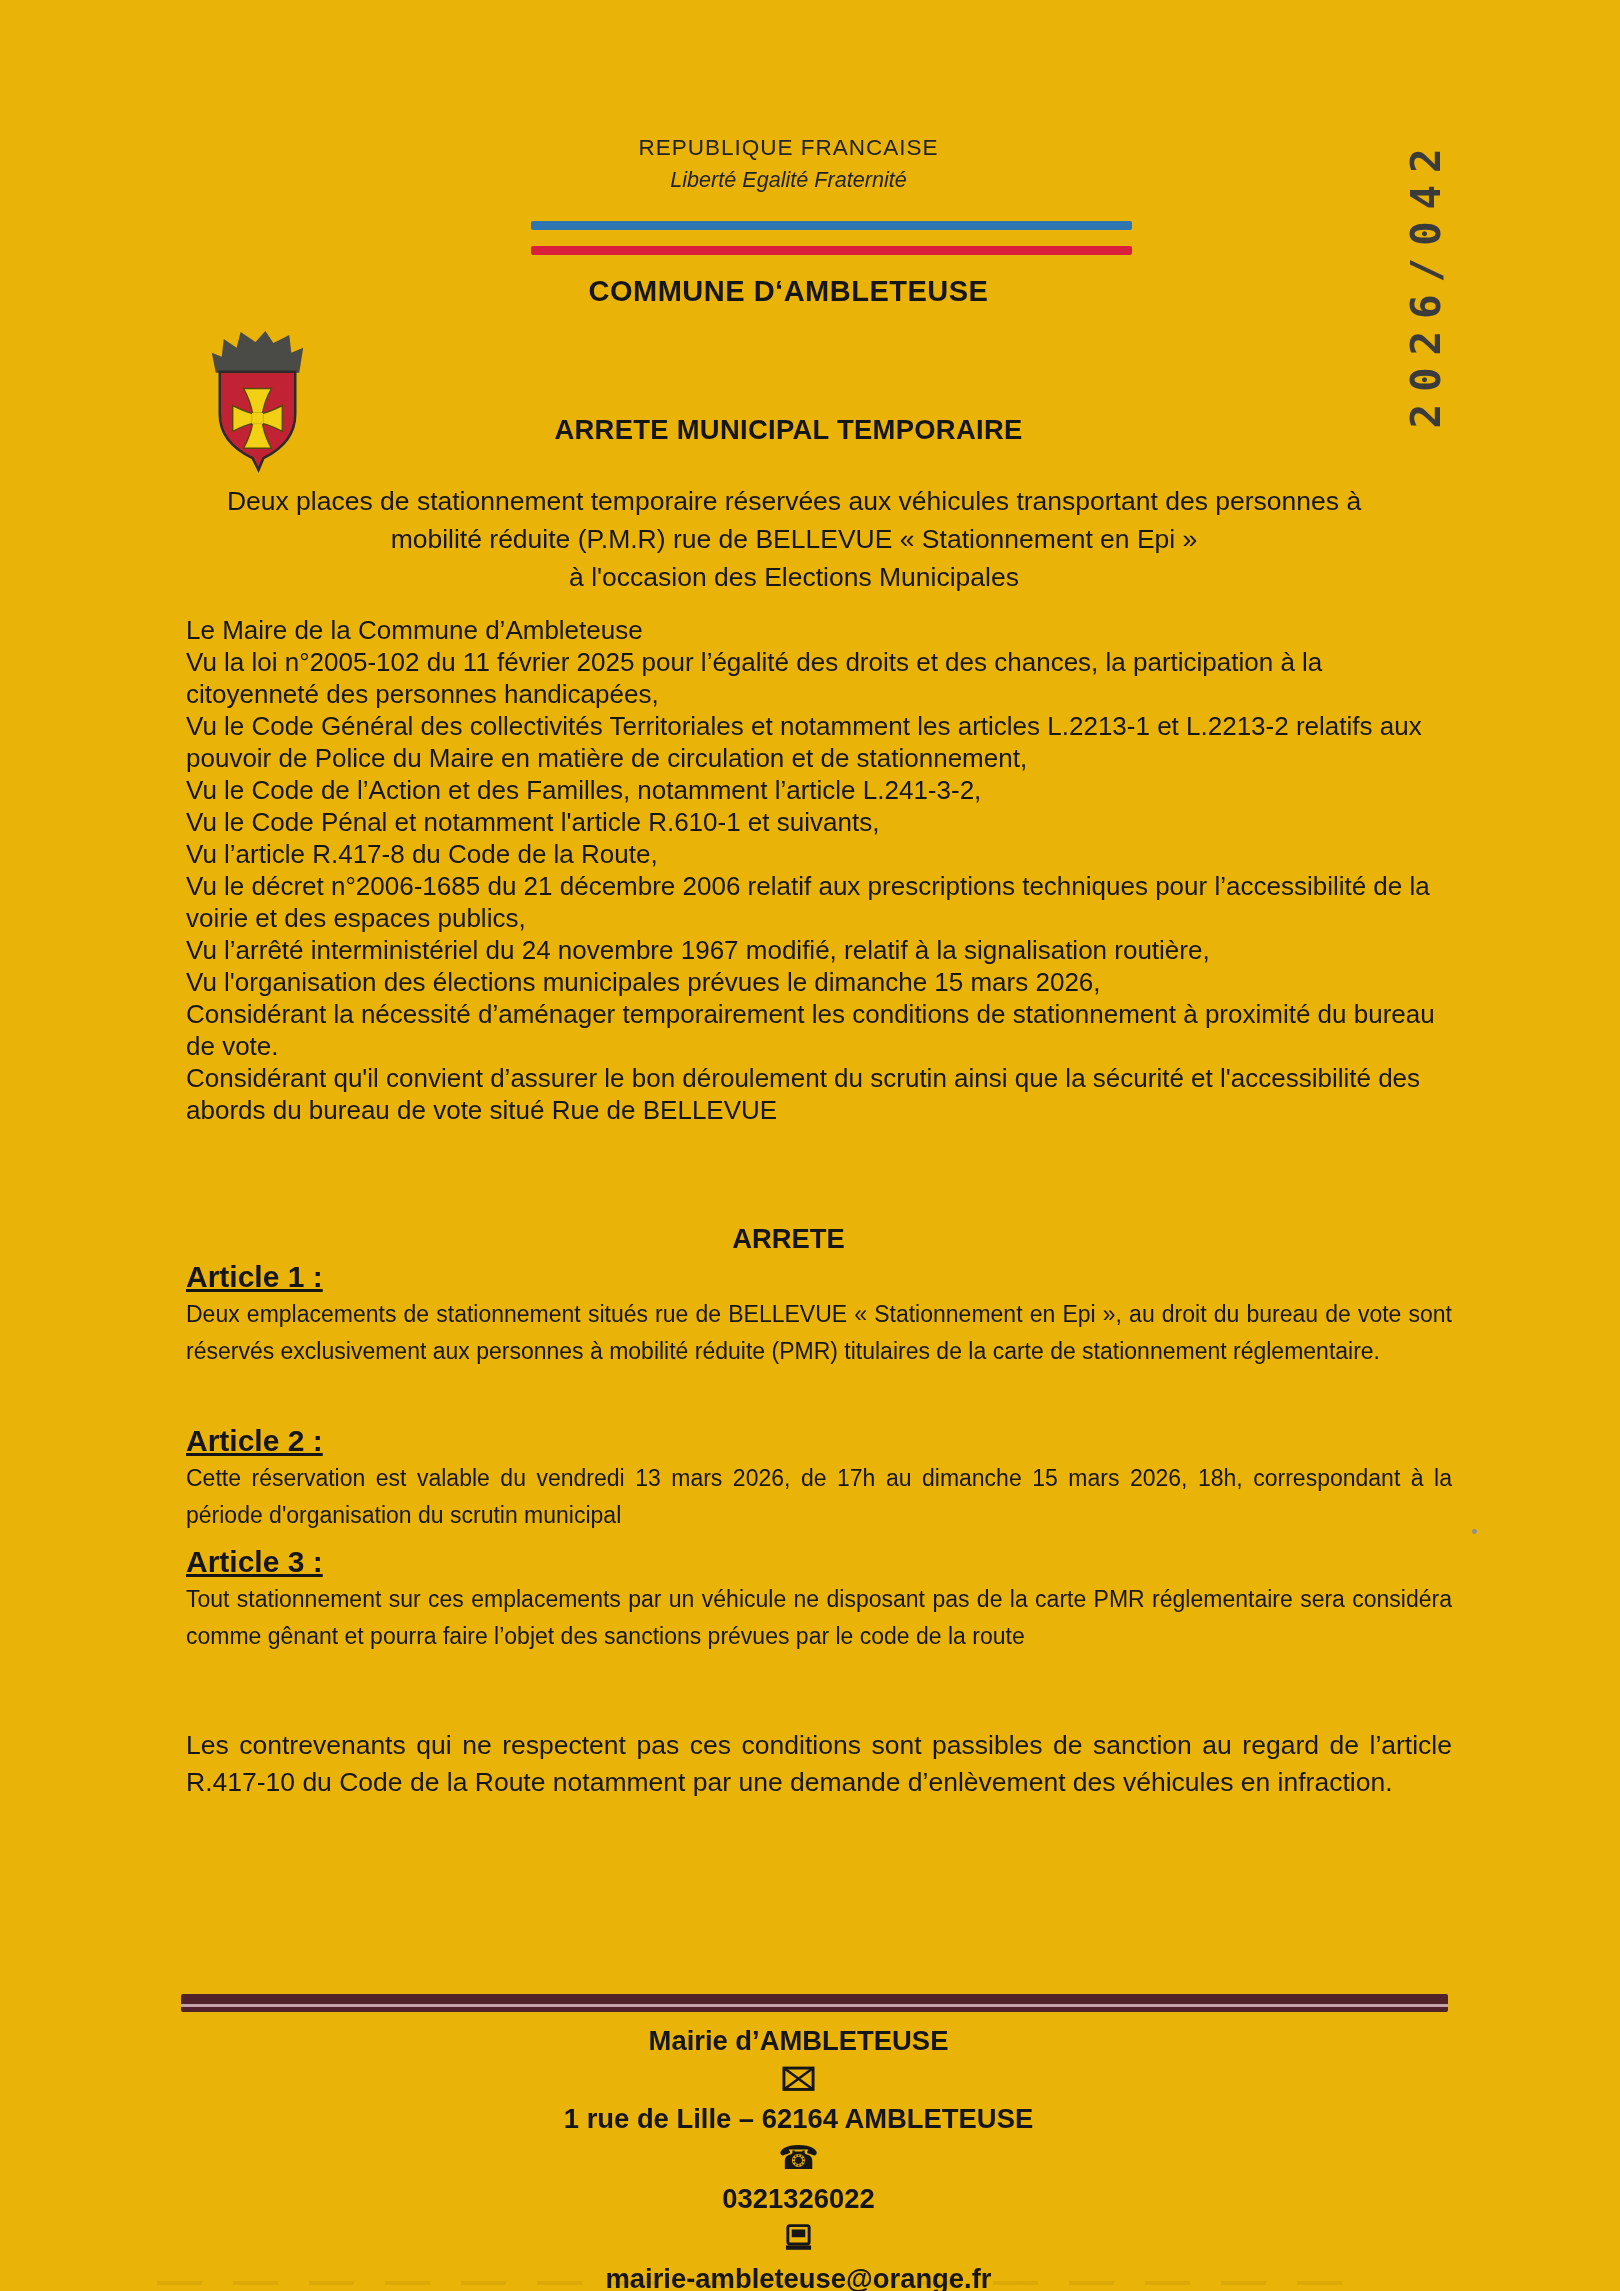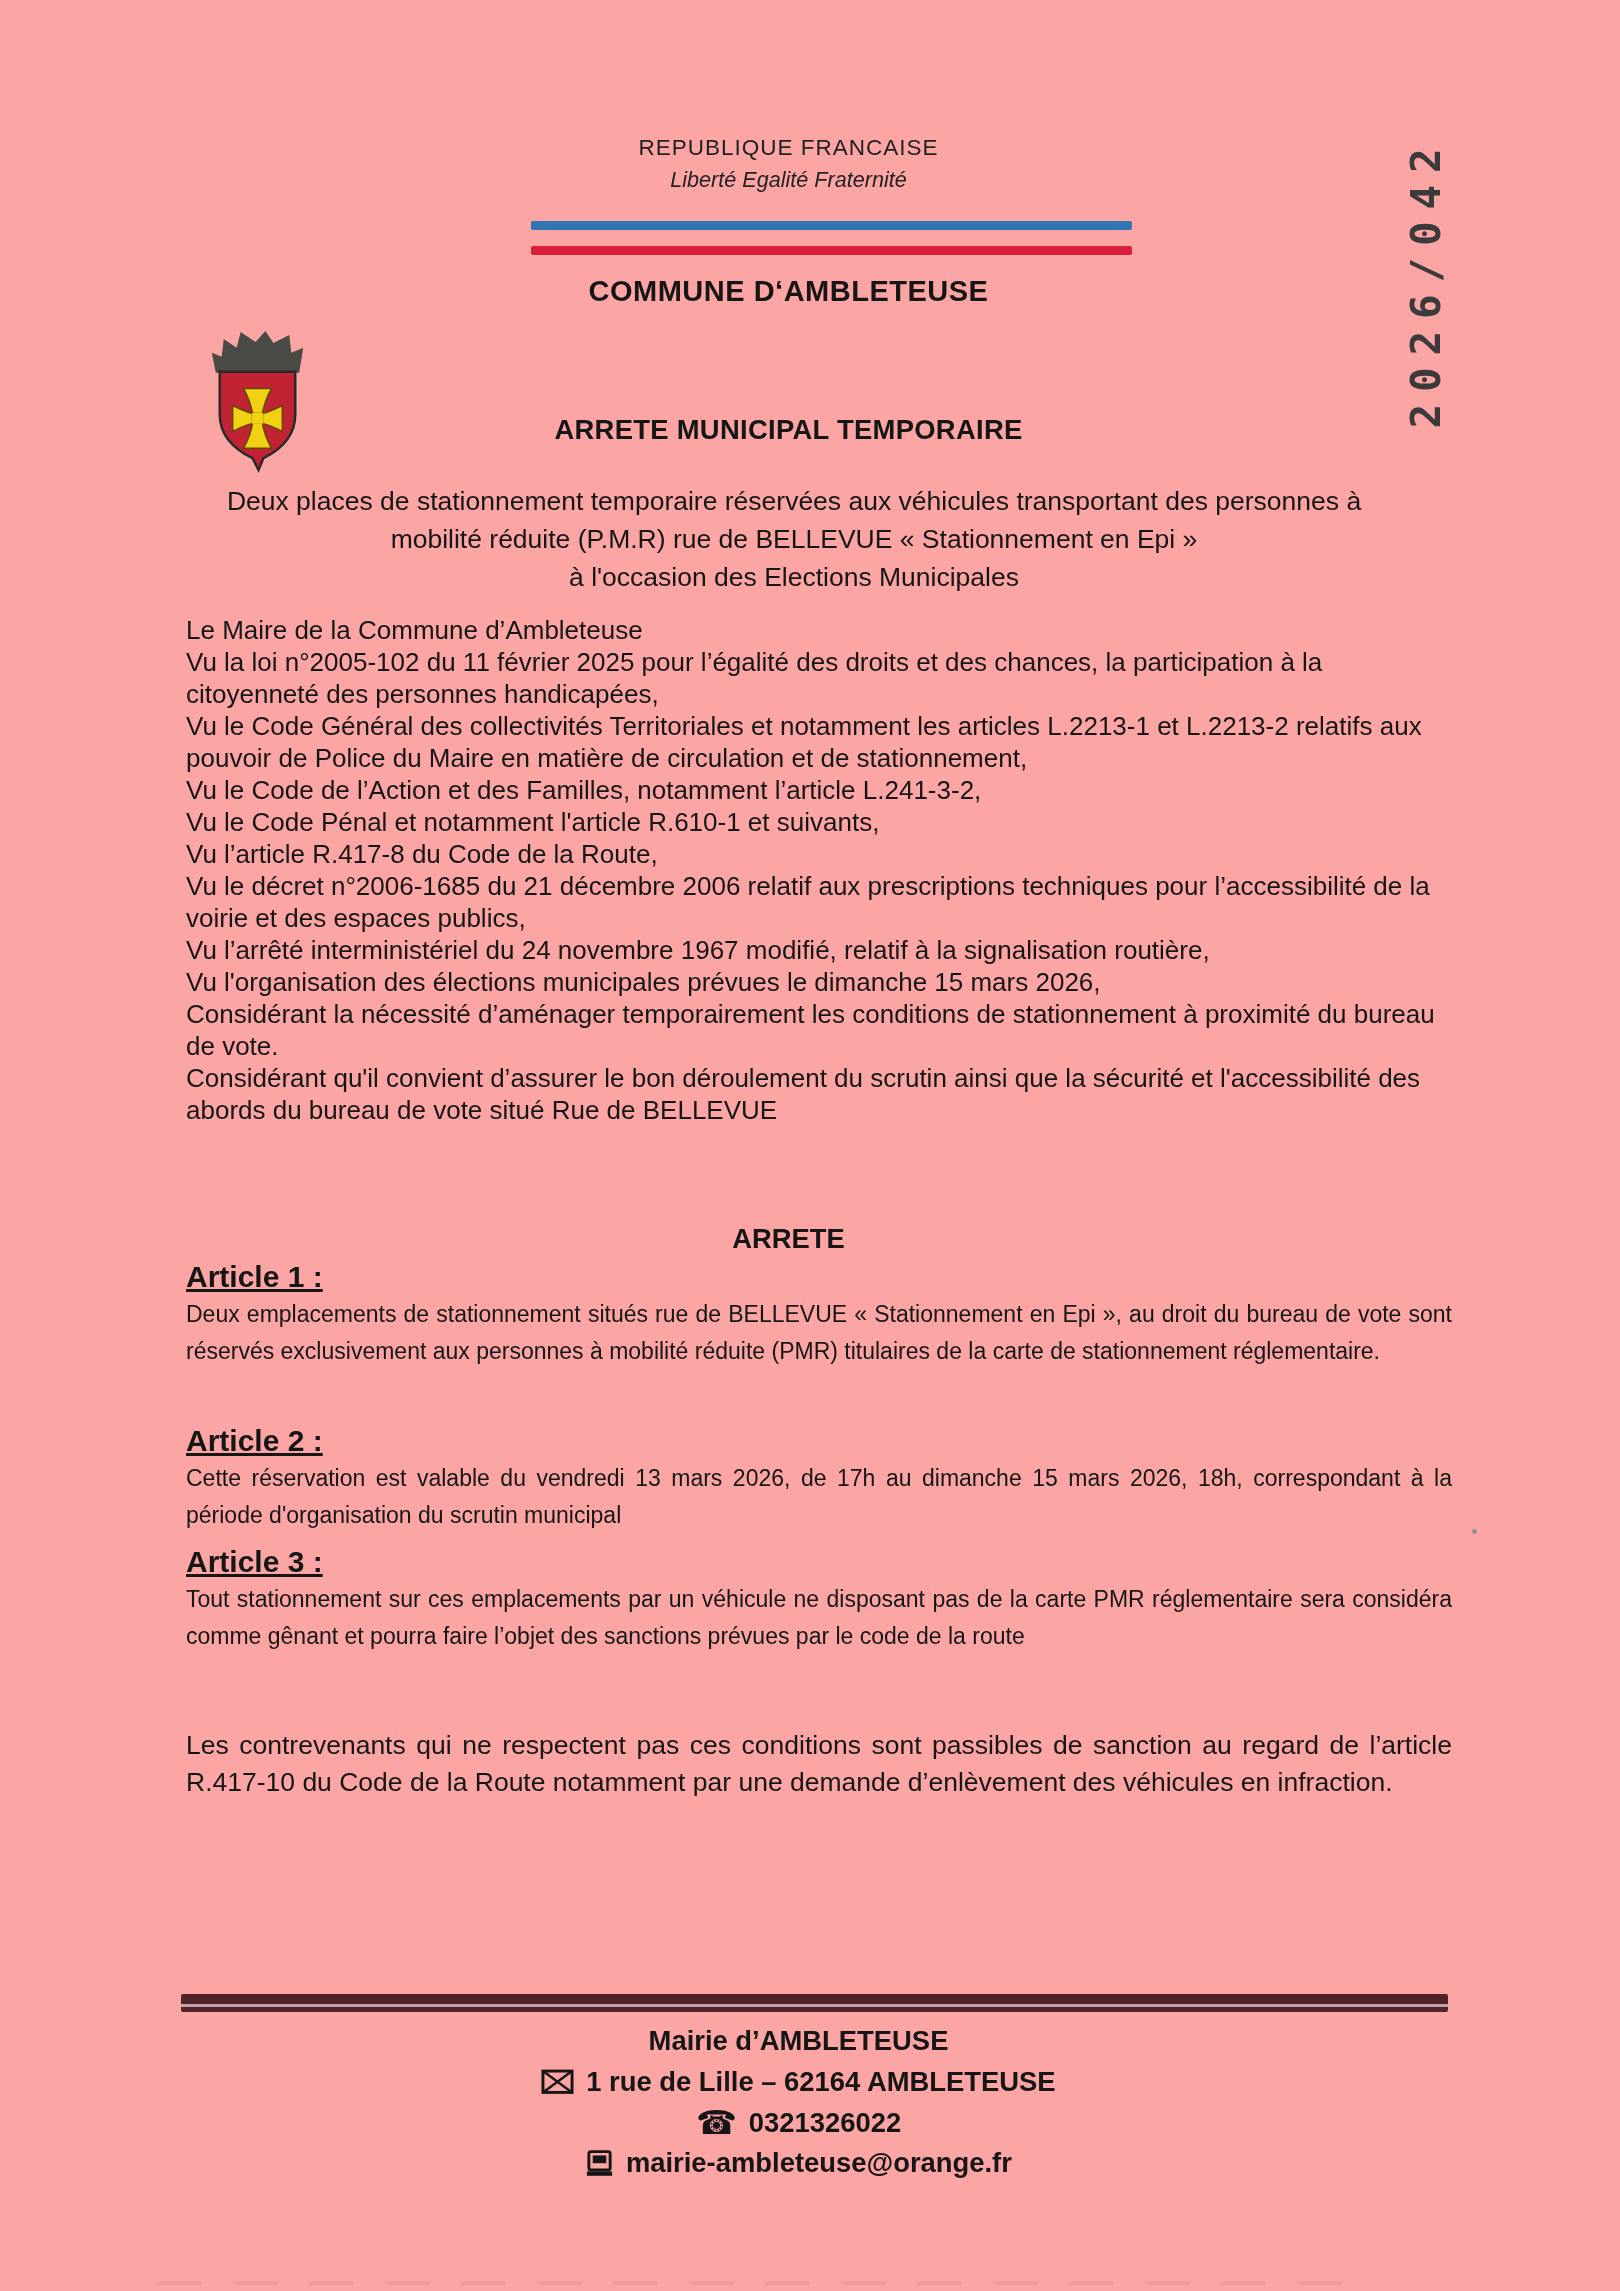--- a/index.html
+++ b/index.html
@@ -1,19 +1,19 @@
 <!DOCTYPE html>
 <html><head>
 <meta charset="utf-8">
 <style>
   html,body{margin:0;padding:0;background:#ffffff;}
   .page{
     position:relative;
     width:1620px;height:2292px;
-    background:#fca5a5;
+    background:#eab308;
     font-family:"Liberation Sans","DejaVu Sans",sans-serif;
     color:#161616;
     overflow:hidden;
   }
   
   .header-block{position:absolute;top:135px;left:127px;width:1323px;text-align:center;}
   .republic{font-size:22.5px;letter-spacing:1px;color:#222;}
   .motto{font-size:21.6px;font-style:italic;margin-top:5.9px;color:#222;}
   .flag-bar{position:absolute;left:531px;width:601px;height:8.8px;border-radius:2px;}
   .bar-blue{top:221px;}
@@ -44,21 +44,21 @@
     font-size:27.4px;font-weight:bold;}
   .article{position:absolute;left:186px;width:1266px;}
   .art1{top:1260px;} .art2{top:1424px;} .art3{top:1545px;}
   .article h3{margin:0;font-size:30px;font-weight:bold;text-decoration:underline;}
   .article p{margin:2px 0 0 0;font-size:23px;line-height:37px;text-align:justify;}
   .closing{position:absolute;top:1727px;left:186px;width:1266px;
     font-size:26.5px;line-height:37px;text-align:justify;margin:0;}
   
   .footer-bar{position:absolute;top:1994px;left:181px;width:1267px;height:17.6px;border-radius:2px;}
   .footer{position:absolute;top:2025px;left:127px;width:1343px;text-align:center;font-weight:bold;}
-  .footer .f-line{margin-top:8.8px;font-size:27.4px;display:flex;align-items:center;justify-content:center;gap:11.8px;}
+  .footer .f-line{margin-top:8.8px;font-size:27.4px;display:flex;align-items:center;justify-content:center;gap:11.8px;flex-direction:column;}
   .footer .f-name{font-size:27.4px;}
   .f-icon{display:inline-block;vertical-align:middle;}
   .phone-glyph{font-family:"DejaVu Sans",sans-serif;font-size:33px;line-height:27.4px;}
   
   .artifact-line{position:absolute;top:2281px;left:157px;width:1215px;height:3.9px;
     background:repeating-linear-gradient(90deg,rgba(0,0,0,0.06) 0 45px,rgba(0,0,0,0) 45px 76px);}
   .artifact-dot{position:absolute;top:1529px;left:1472px;width:4.9px;height:4.9px;border-radius:50%;background:#8f8f8f;}
 </style>
 </head>
 <body>

